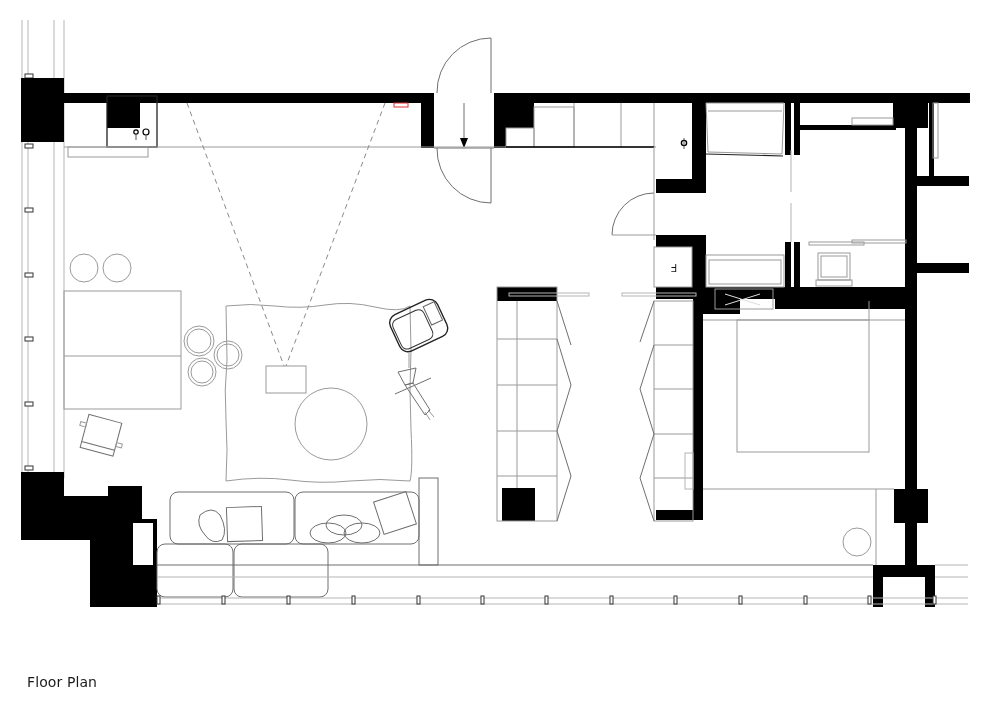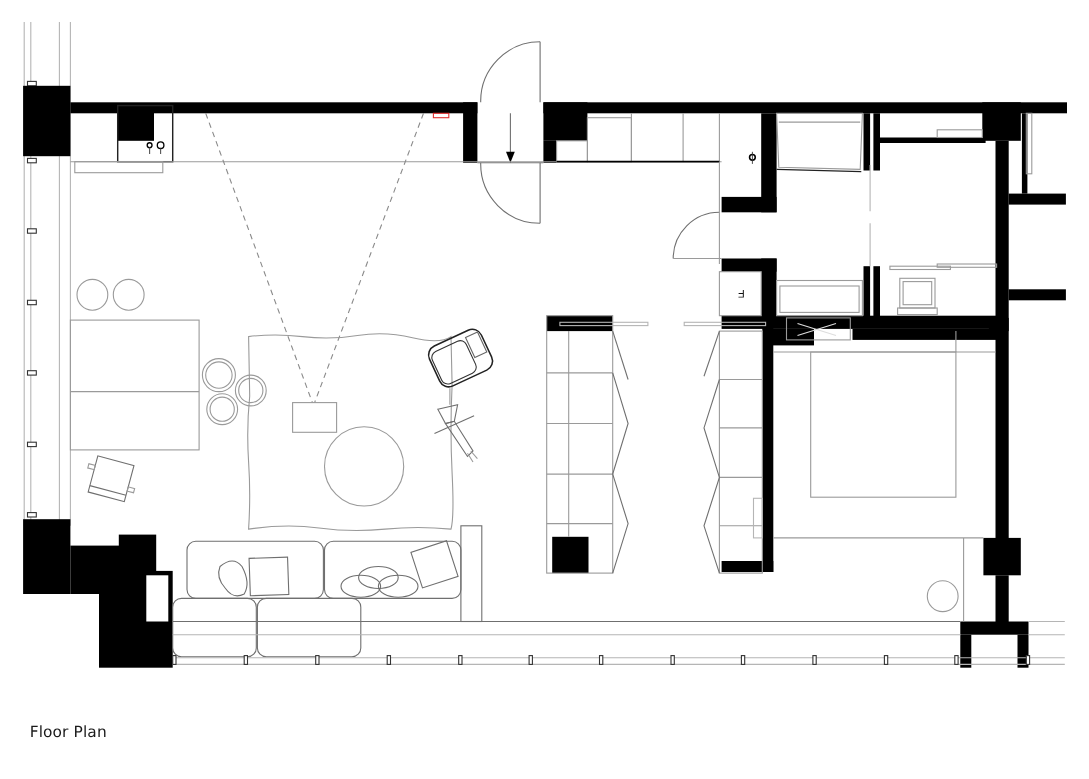--- a/index.html
+++ b/index.html
@@ -1,18 +1,18 @@
 <!DOCTYPE html>
 <html><head>
 <meta charset="utf-8">
 <style>
   html, body { margin:0; padding:0; background:#ffffff; }
   body { width:990px; height:708px; position:relative; overflow:hidden; font-family:"Liberation Sans", sans-serif; }
   #plan { position:absolute; left:0; top:0; width:990px; height:708px; }
-  .caption { position:absolute; left:27px; top:658px; font-size:14px; color:#1a1a1a; font-family:"DejaVu Sans", sans-serif; letter-spacing:0.1px; }
+  .caption { position:absolute; left:27px; top:674px; font-size:14px; color:#1a1a1a; font-family:"DejaVu Sans", sans-serif; letter-spacing:0.1px; }
   .w { fill:#000; }
   .thin { fill:none; stroke:#9a9a9a; stroke-width:1; }
   .thin2 { fill:none; stroke:#6f6f6f; stroke-width:1; }
   .dark { fill:none; stroke:#222; stroke-width:1.3; }
   .dash { fill:none; stroke:#8a8a8a; stroke-width:1; stroke-dasharray:5 4; }
   .red { fill:none; stroke:#e03030; stroke-width:1; }
   .glass { fill:none; stroke:#b5b5b5; stroke-width:1; }
   .mull { fill:#fff; stroke:#333; stroke-width:1; }
 </style>
 </head>

